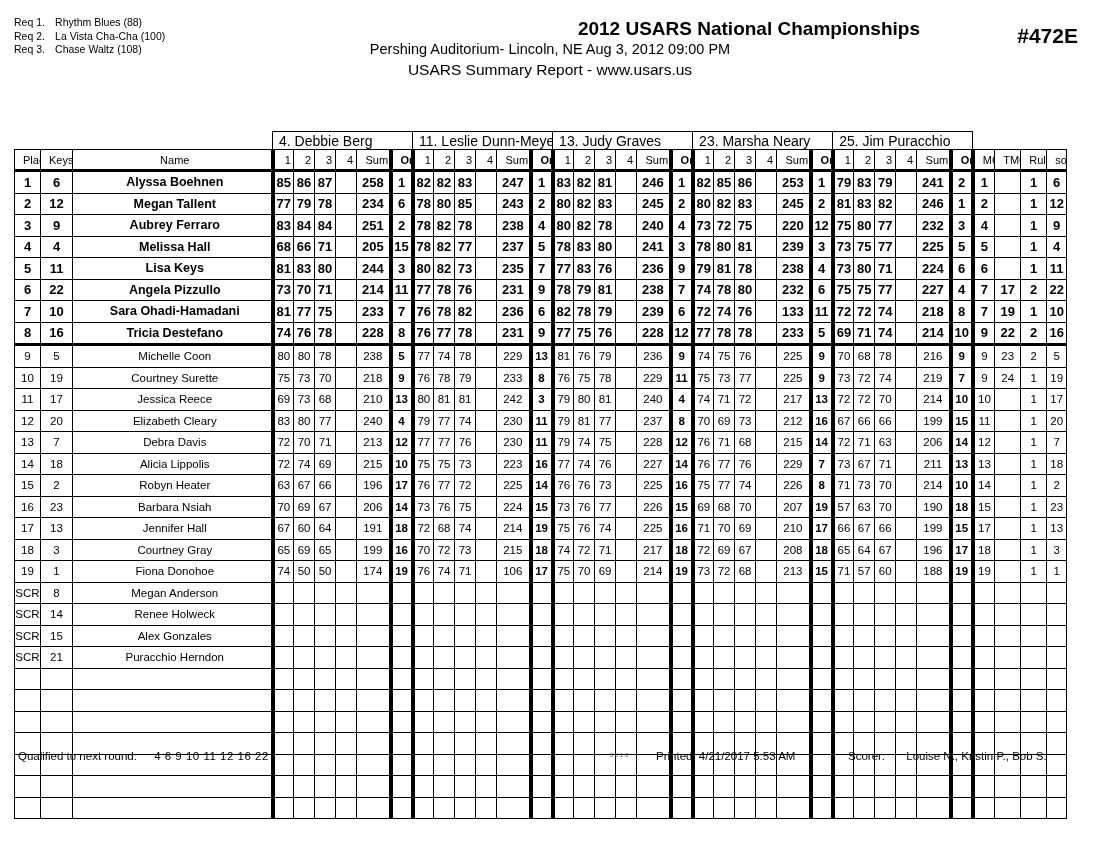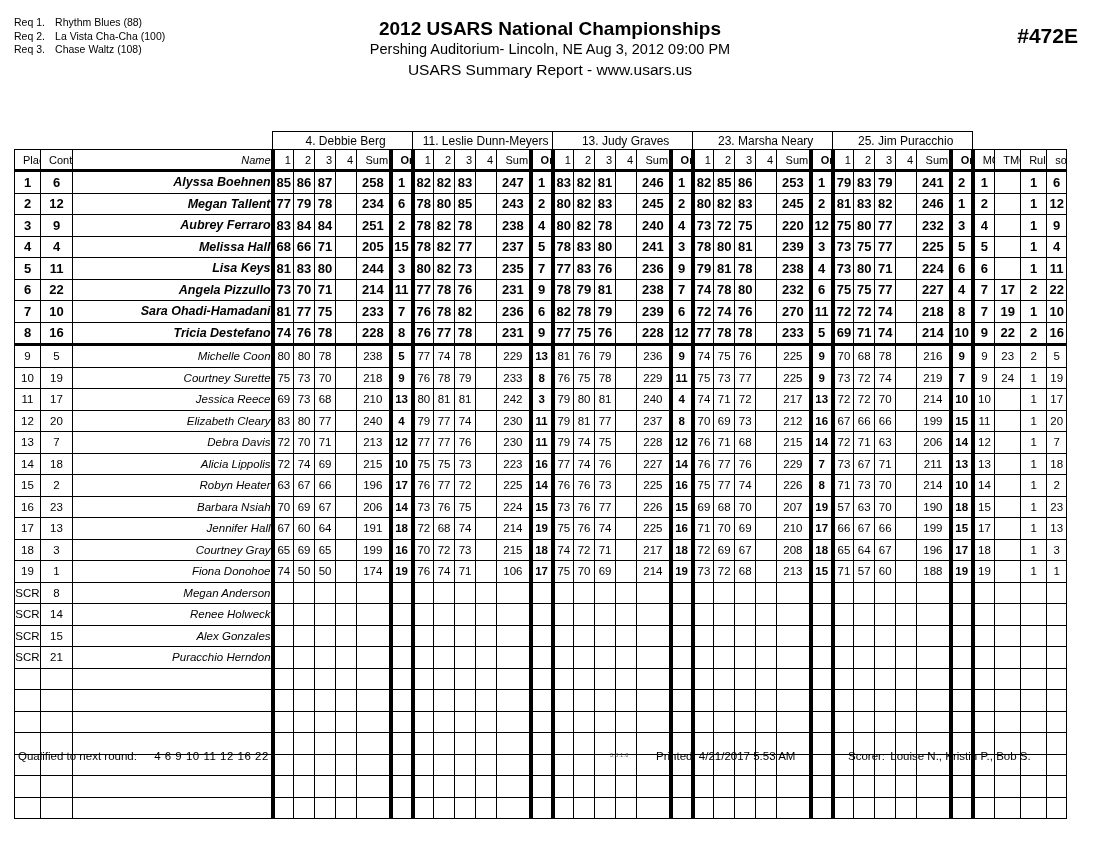--- a/index.html
+++ b/index.html
@@ -41,20 +41,21 @@
     left: 180px;
     top: 18px;
     width: 740px;
     text-align: center;
   }
   .t-main {
     font-size: 19px;
     font-weight: bold;
     letter-spacing: 0px;
     line-height: 22px;
+    text-align: right;
   }
   .t-venue {
     font-size: 14.5px;
     line-height: 19px;
   }
   .t-event {
     font-size: 19px;
     font-weight: bold;
     line-height: 24px;
     letter-spacing: 0.4px;
@@ -89,22 +90,22 @@
     text-align: center;
     vertical-align: middle;
     font-weight: normal;
     overflow: hidden;
     white-space: nowrap;
   }
 
   
   tr.judge-banner td {
     height: 17px;
-    font-size: 12px;
-    text-align: center;
+    font-size: 14px;
+    text-align: left;
     padding-left: 6px;
     border-bottom: 1px solid #000;
   }
   tr.judge-banner td.nb {
     border: none;
   }
   tr.judge-banner td.jb {
     border-left: 1px solid #000;
     border-right: 1px solid #000;
     border-top: 1px solid #000;
@@ -116,23 +117,22 @@
     height: 19px;
     font-size: 11px;
   }
 
   tr.data-row td {
     height: 20.5px;
     font-size: 11.5px;
   }
   tr.data-row td.name-cell,
   tr.col-head td.name-cell {
-    text-align: right;
+    text-align: center;
     padding-left: 6px;
-    font-style: italic;
   }
   tr.blank-row td {
     height: 20.5px;
   }
 
   
   tr.qualified td {
     font-weight: bold;
     font-size: 13px;
   }
@@ -187,21 +187,21 @@
     top: 0px;
     white-space: nowrap;
     margin-left: 8px;
   }
   .f-scorer {
     position: absolute;
     left: 848px;
     top: 0px;
     white-space: nowrap;
   }
-  .f-scorer .f-scorer-lbl { margin-right: 2px; }
+  .f-scorer .f-scorer-lbl { margin-right: 18px; }
 </style>
 </head>
 <body>
 
 <div class="page">
 
   <div class="req-block">
     <span class="req-line">
       <span class="req-lbl">Req</span>
       <span class="req-num">1.</span>
@@ -272,21 +272,21 @@
           <td class="nb" colspan="3"></td>
           <td class="jb" colspan="6">4.  Debbie Berg</td>
           <td class="jb" colspan="6">11.  Leslie Dunn-Meyers</td>
           <td class="jb" colspan="6">13.  Judy Graves</td>
           <td class="jb" colspan="6">23.  Marsha Neary</td>
           <td class="jb" colspan="6">25.  Jim Puracchio</td>
           <td class="nb" colspan="4"></td>
         </tr>
         <tr class="col-head thick-bot">
           <td>Place</td>
-          <td>Cont</td>
+          <td>Keys</td>
           <td class="name-cell">Name</td>
           <td class="grp-start">1</td>
           <td>2</td>
           <td>3</td>
           <td>4</td>
           <td>Sum</td>
           <td class="ord">Ord</td>
           <td class="grp-start">1</td>
           <td>2</td>
           <td>3</td>
@@ -569,21 +569,21 @@
           <td class="grp-start">82</td>
           <td>78</td>
           <td>79</td>
           <td></td>
           <td>239</td>
           <td class="ord">6</td>
           <td class="grp-start">72</td>
           <td>74</td>
           <td>76</td>
           <td></td>
-          <td>270</td>
+          <td>133</td>
           <td class="ord">11</td>
           <td class="grp-start">72</td>
           <td>72</td>
           <td>74</td>
           <td></td>
           <td>218</td>
           <td class="ord">8</td>
           <td>7</td>
           <td>19</td>
           <td>1</td>

